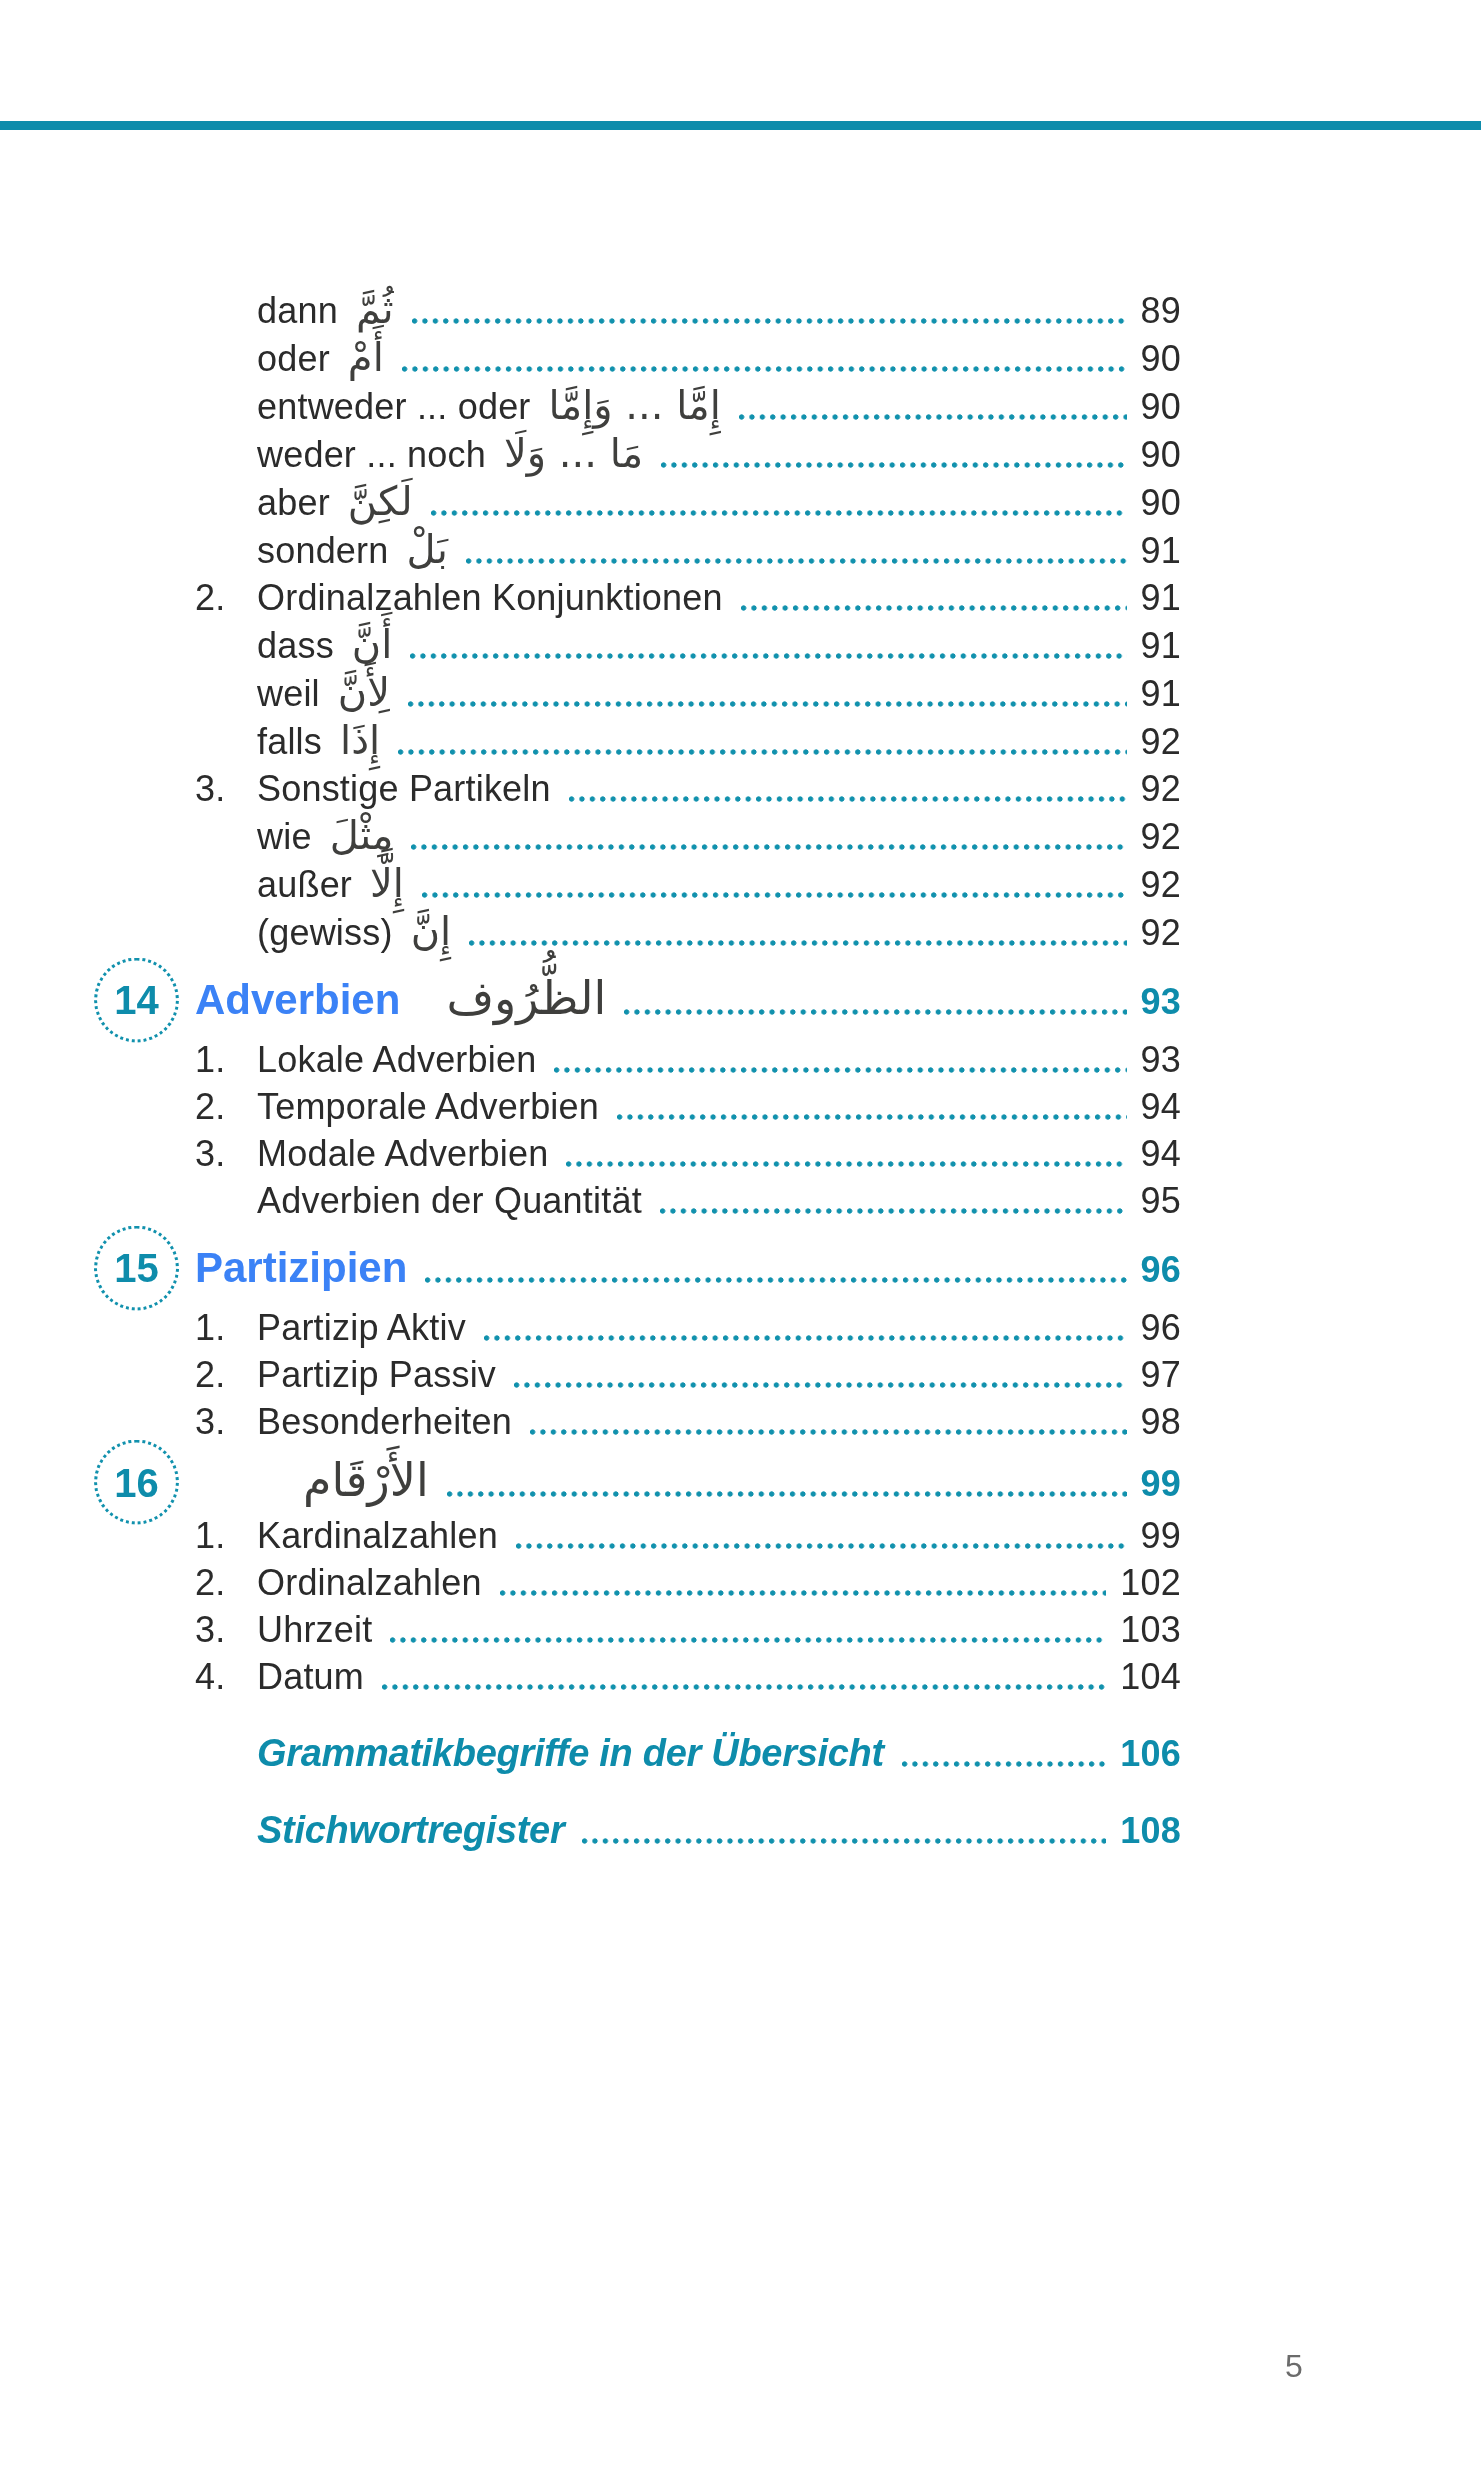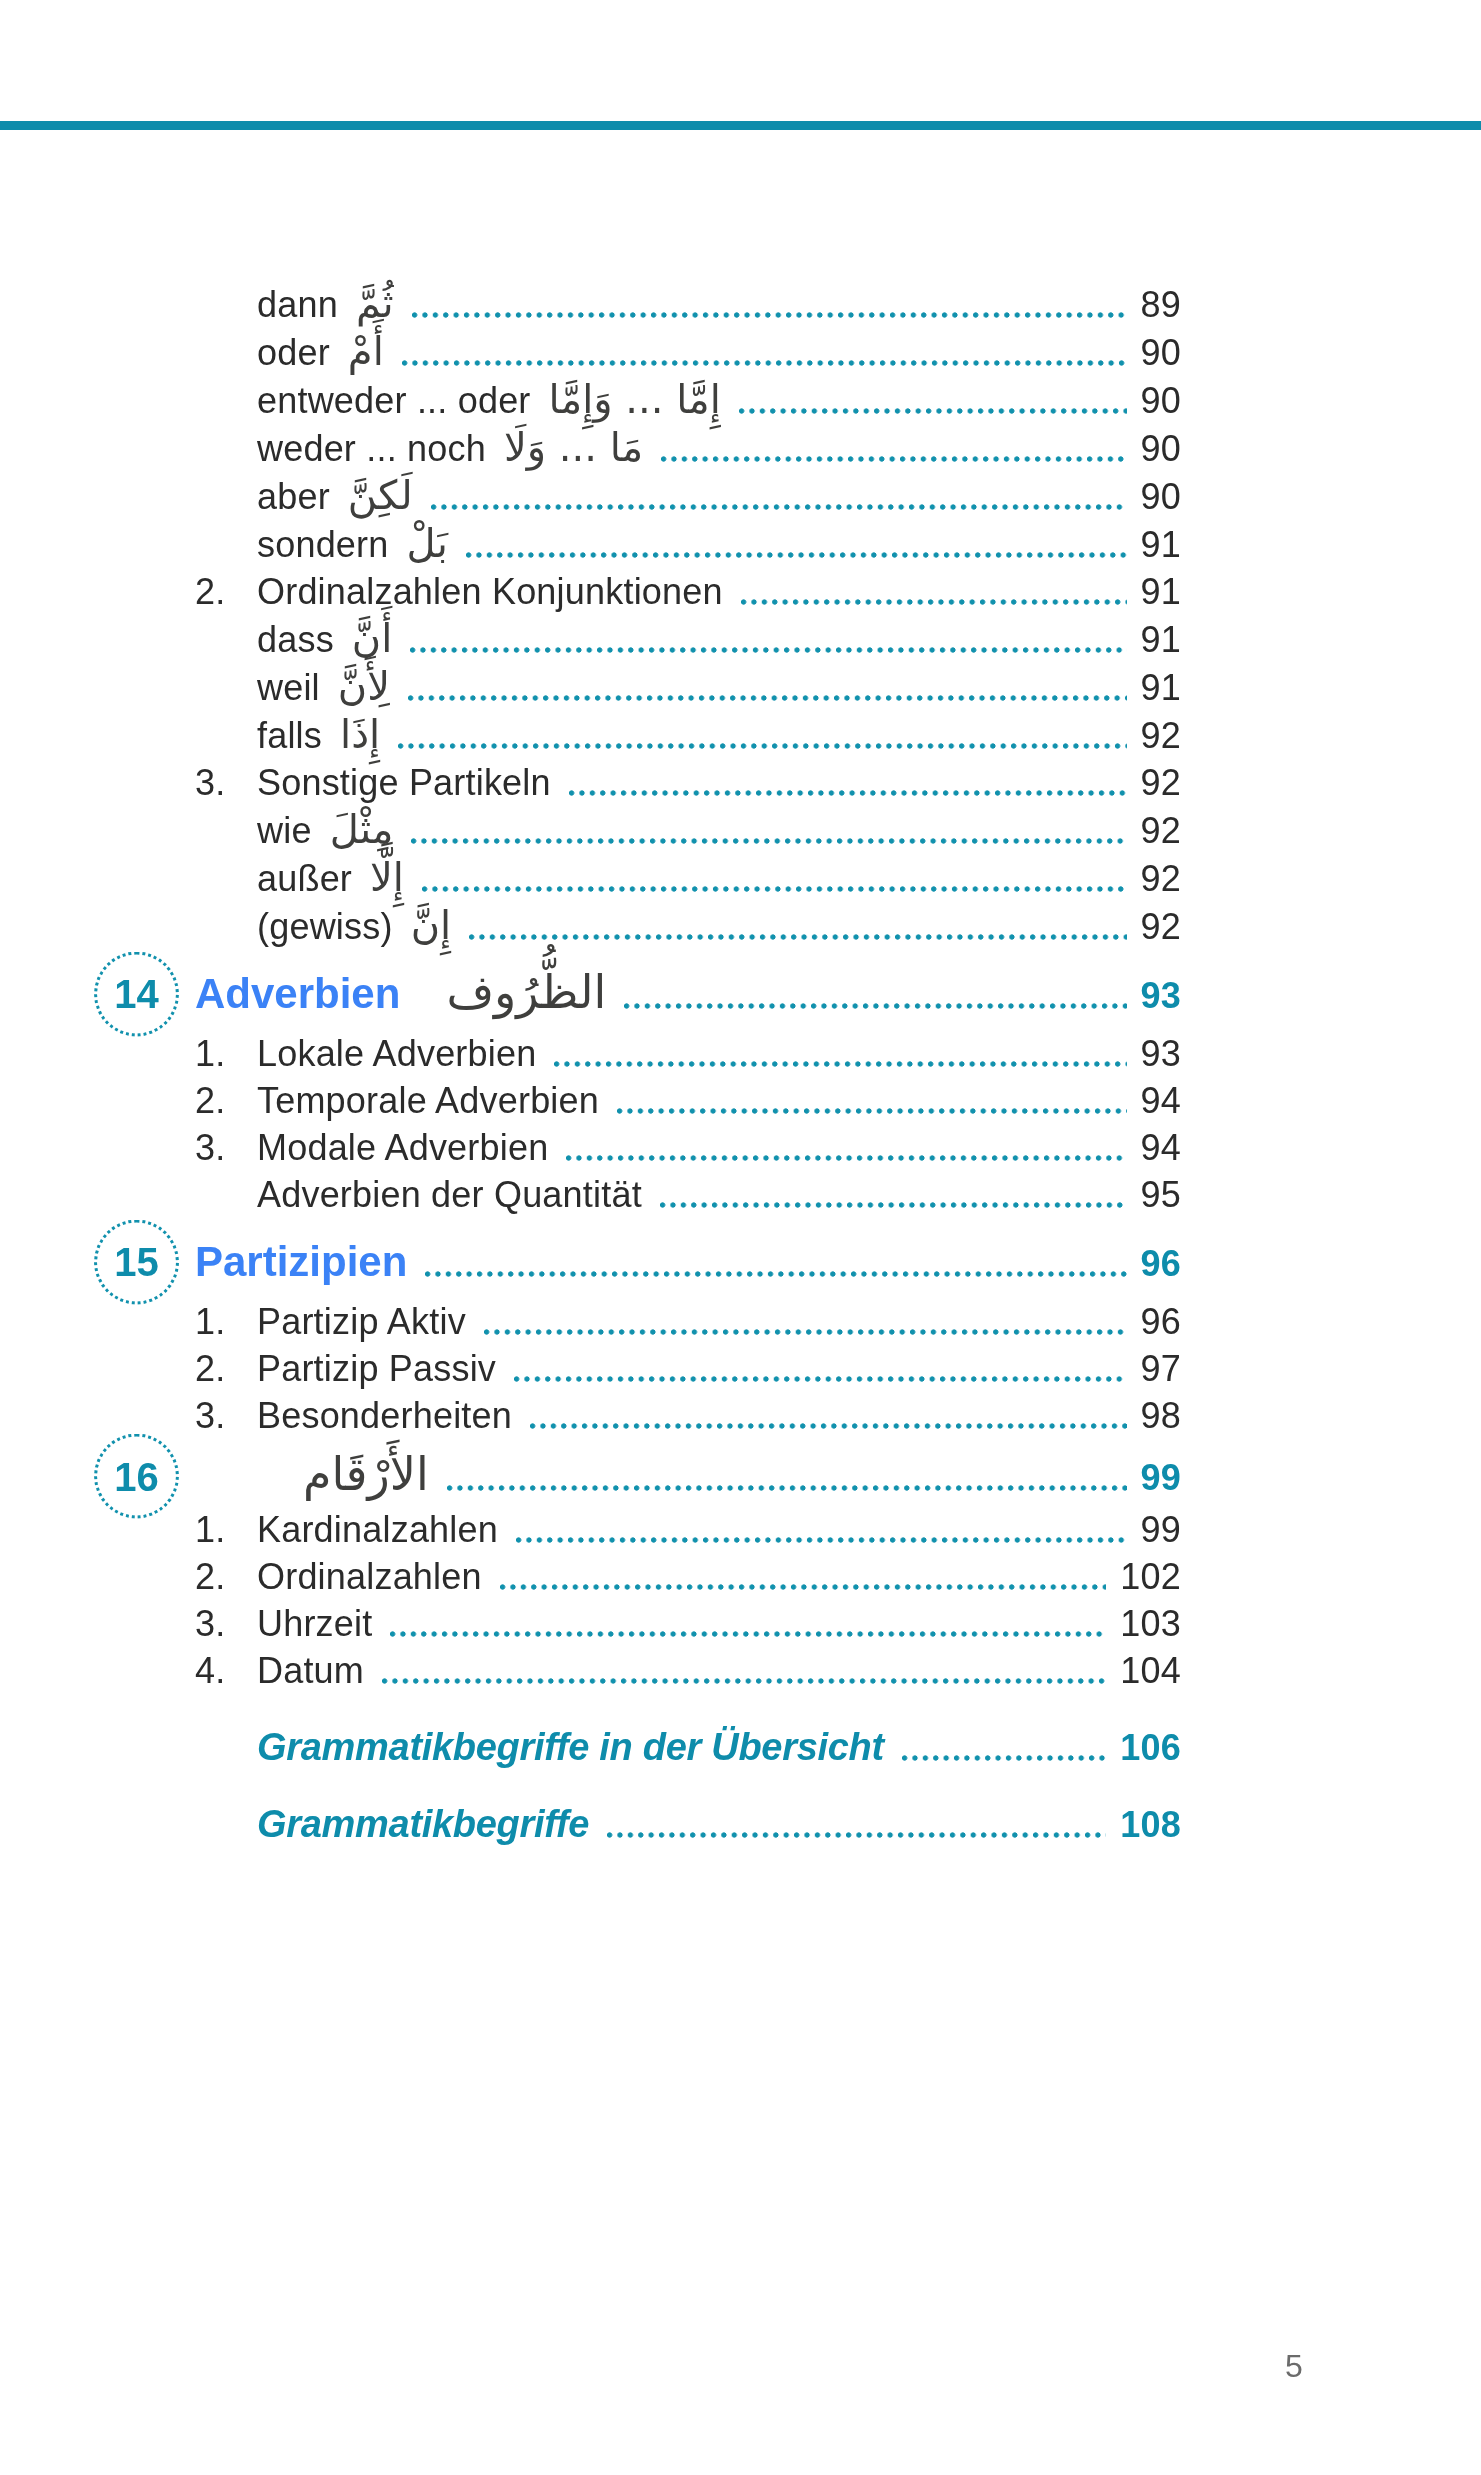--- a/index.html
+++ b/index.html
@@ -11,21 +11,21 @@
     position: relative;
   }
   .top-rule {
     position: absolute;
     left: 0; top: 121px;
     width: 1481px; height: 9px;
     background: #0e8cab;
   }
   .toc {
     position: absolute;
-    left: 0; top: 280px;
+    left: 0; top: 286px;
     width: 1425px;
     padding-left: 257px;
     padding-right: 244px;
   }
   .row {
     position: relative;
     display: flex;
     align-items: baseline;
   }
   .row span { white-space: nowrap; }
@@ -335,21 +335,21 @@
   </div>
     <div class="row row-bold">
 
     <span class="label">Grammatikbegriffe in der Übersicht</span>
 
     <span class="leader"></span>
     <span class="page">106</span>
   </div>
     <div class="row row-bold">
 
-    <span class="label">Grammatikbegriffe</span>
+    <span class="label">Stichwortregister</span>
 
     <span class="leader"></span>
     <span class="page">108</span>
   </div>
   </div>
 
 <div class="page-footer-number">5</div>
 
 
 </body></html>

